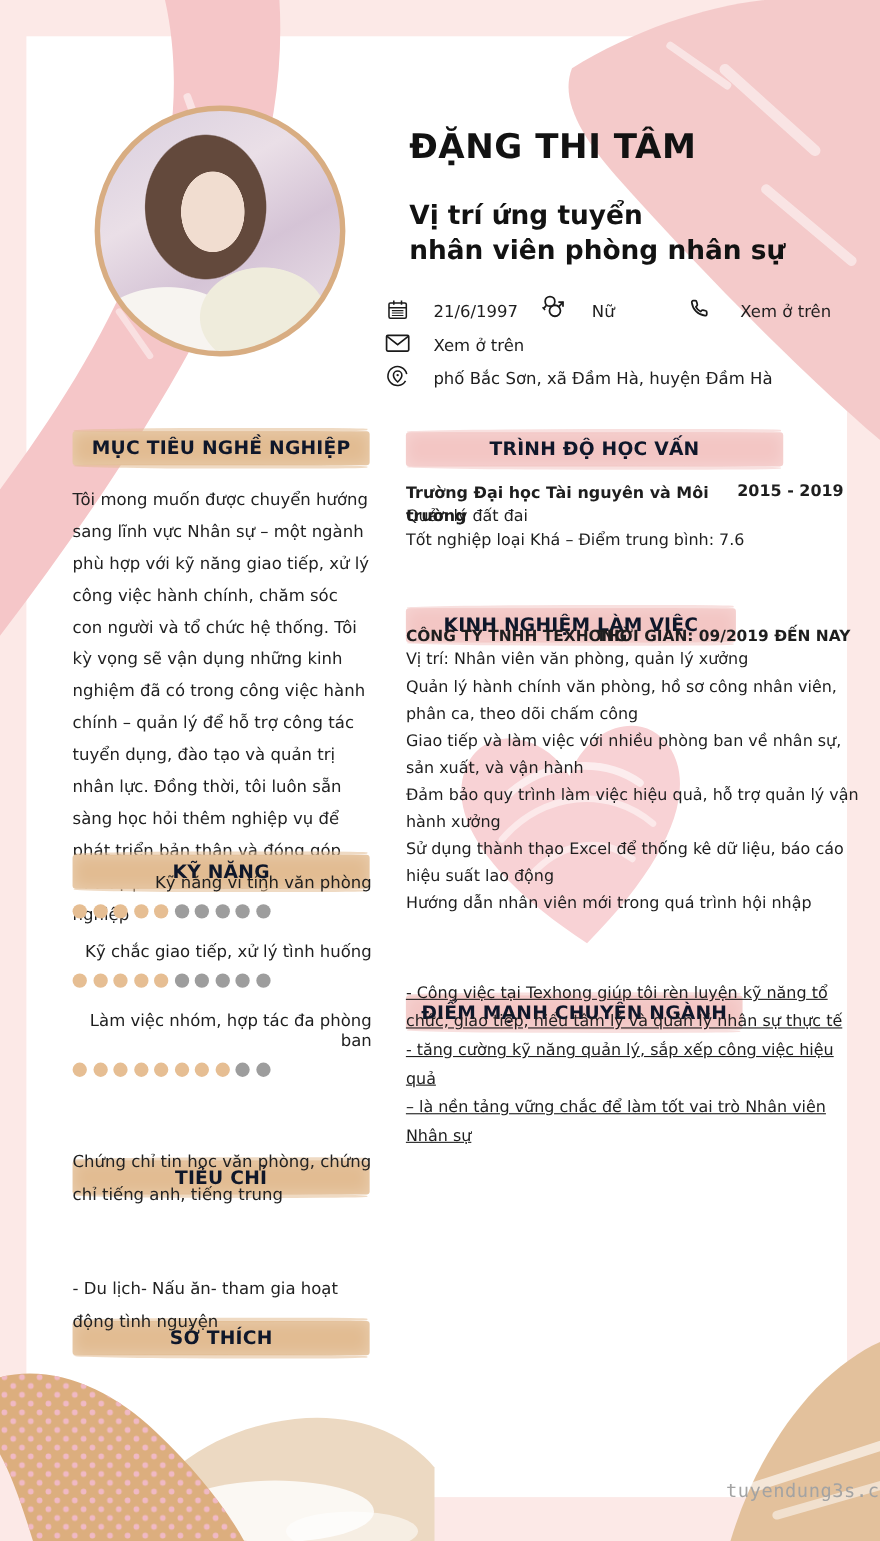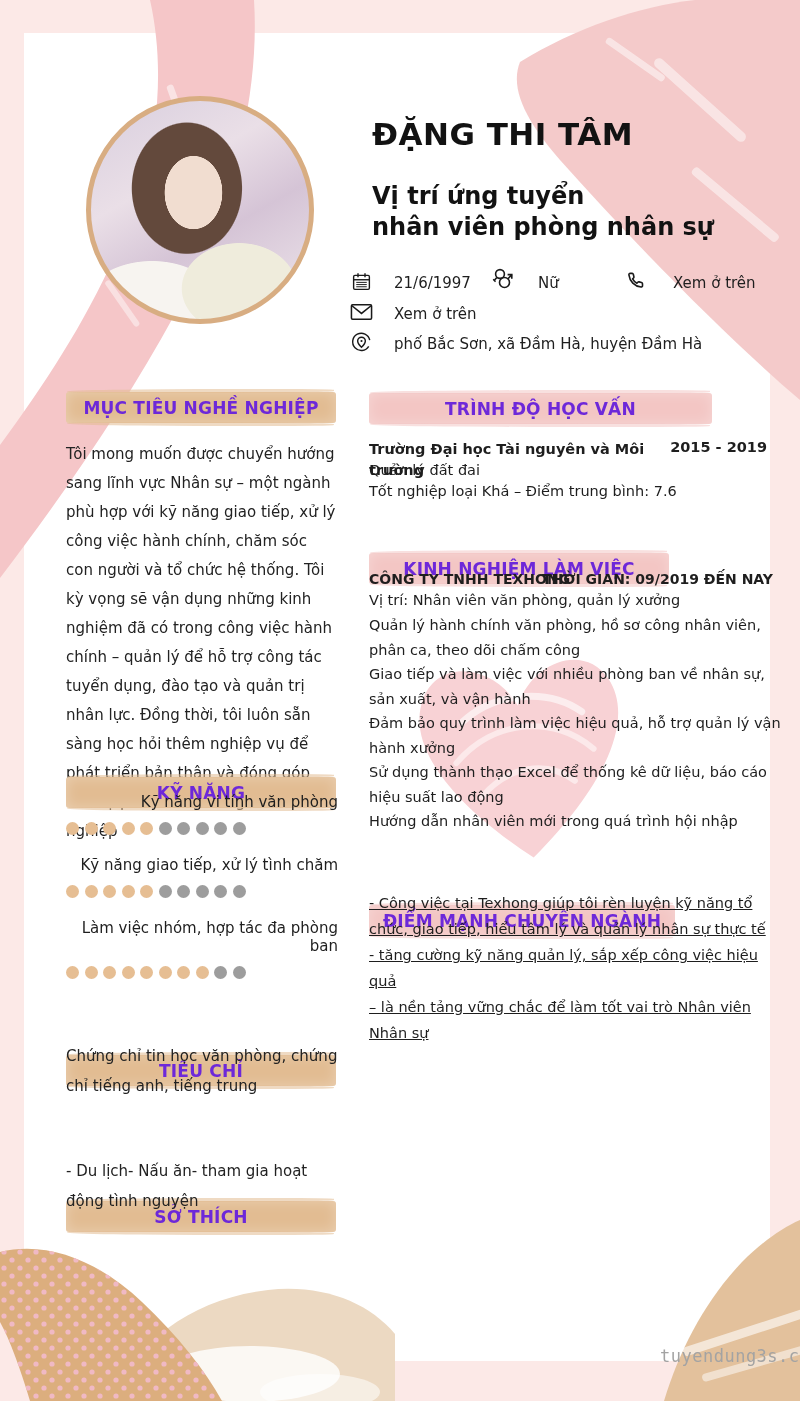--- a/index.html
+++ b/index.html
@@ -36,21 +36,21 @@
   .cicon{position:absolute;}
   .cicon svg{display:block;}
 
   .col{position:absolute;top:0;height:100%;}
   .left-col{left:42px;width:270px;}
   .right-col{left:345px;width:412px;}
   .abs{position:absolute;left:0;}
 
   .brush{
     position:relative;height:31px;display:flex;align-items:center;justify-content:center;
-    font-size:17px;font-weight:700;color:#6d28d9;letter-spacing:.2px;
+    font-size:17px;font-weight:700;color:#0f172a;letter-spacing:.2px;
     border-radius:3px;box-shadow:inset 0 0 14px rgba(255,255,255,.30);
   }
   .brush.tan{background:var(--tan);}
   .brush.pink{background:var(--pinkhdr);}
   .brush::before,.brush::after{content:"";position:absolute;left:1px;right:2px;height:4px;background:inherit;opacity:.55;}
   .brush::before{top:-3px;border-radius:60% 20% 50% 30%;}
   .brush::after{bottom:-3px;border-radius:30% 55% 25% 60%;}
 
   .body-text{font-size:15px;line-height:29px;color:#222;}
   .small-gap{line-height:30px;}
@@ -190,21 +190,21 @@
             <span class="dot filled"></span>
             <span class="dot"></span>
             <span class="dot"></span>
             <span class="dot"></span>
             <span class="dot"></span>
             <span class="dot"></span>
           </div>
         </div>
 
         <div class="skill">
-          <div class="skill-label">Kỹ năng giao tiếp, xử lý tình chăm</div>
+          <div class="skill-label">Kỹ chắc giao tiếp, xử lý tình huống</div>
           <div class="skill-dots">
             <span class="dot filled"></span>
             <span class="dot filled"></span>
             <span class="dot filled"></span>
             <span class="dot filled"></span>
             <span class="dot filled"></span>
             <span class="dot"></span>
             <span class="dot"></span>
             <span class="dot"></span>
             <span class="dot"></span>

